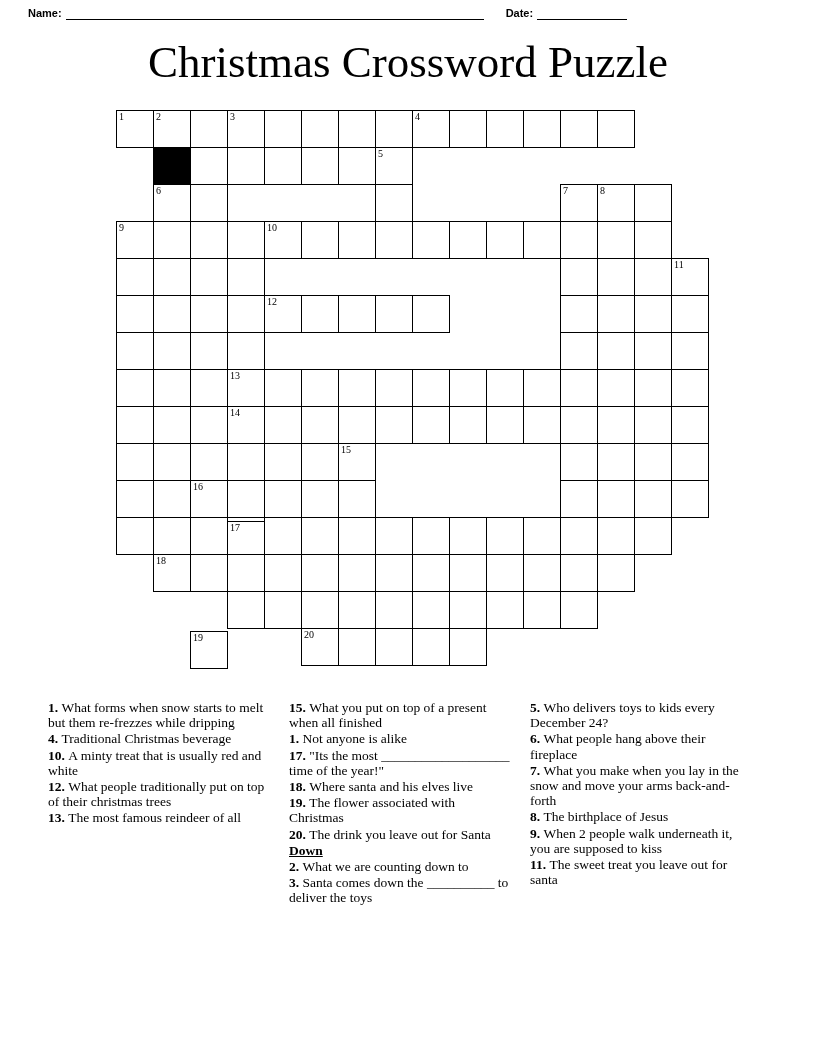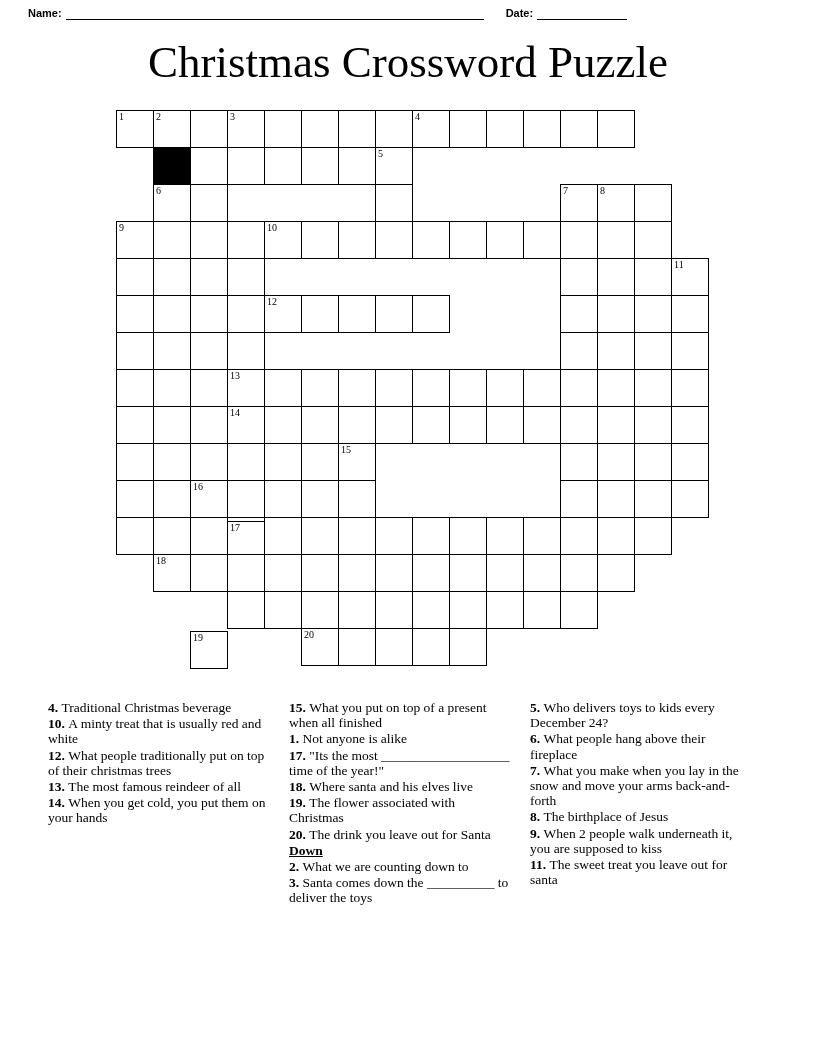--- a/index.html
+++ b/index.html
@@ -330,25 +330,25 @@
     </div>
     <div class="cell" style="left: 222px; top: 518px;"></div>
     <div class="cell" style="left: 259px; top: 518px;"></div>
     <div class="cell" style="left: 296px; top: 518px;"></div>
     <div class="cell" style="left: 333px; top: 518px;"></div>
   </div>
 
 <div id="clues">
   <div class="clue-col">
     <div id="col1">
+        <p class="clue"><b>1. </b><span>What forms when snow starts to melt but them re-frezzes while dripping</span></p>
         <p class="clue"><b>4. </b><span>Traditional Christmas beverage</span></p>
         <p class="clue"><b>10. </b><span>A minty treat that is usually red and white</span></p>
         <p class="clue"><b>12. </b><span>What people traditionally put on top of their christmas trees</span></p>
         <p class="clue"><b>13. </b><span>The most famous reindeer of all</span></p>
-        <p class="clue"><b>14. </b><span>When you get cold, you put them on your hands</span></p>
       </div>
   </div>
   <div class="clue-col">
     <div id="col2">
         <p class="clue"><b>15. </b><span>What you put on top of a present when all finished</span></p>
         <p class="clue"><b>1. </b><span>Not anyone is alike</span></p>
         <p class="clue"><b>17. </b><span>"Its the most ___________________ time of the year!"</span></p>
         <p class="clue"><b>18. </b><span>Where santa and his elves live</span></p>
         <p class="clue"><b>19. </b><span>The flower associated with Christmas</span></p>
         <p class="clue"><b>20. </b><span>The drink you leave out for Santa</span></p>

